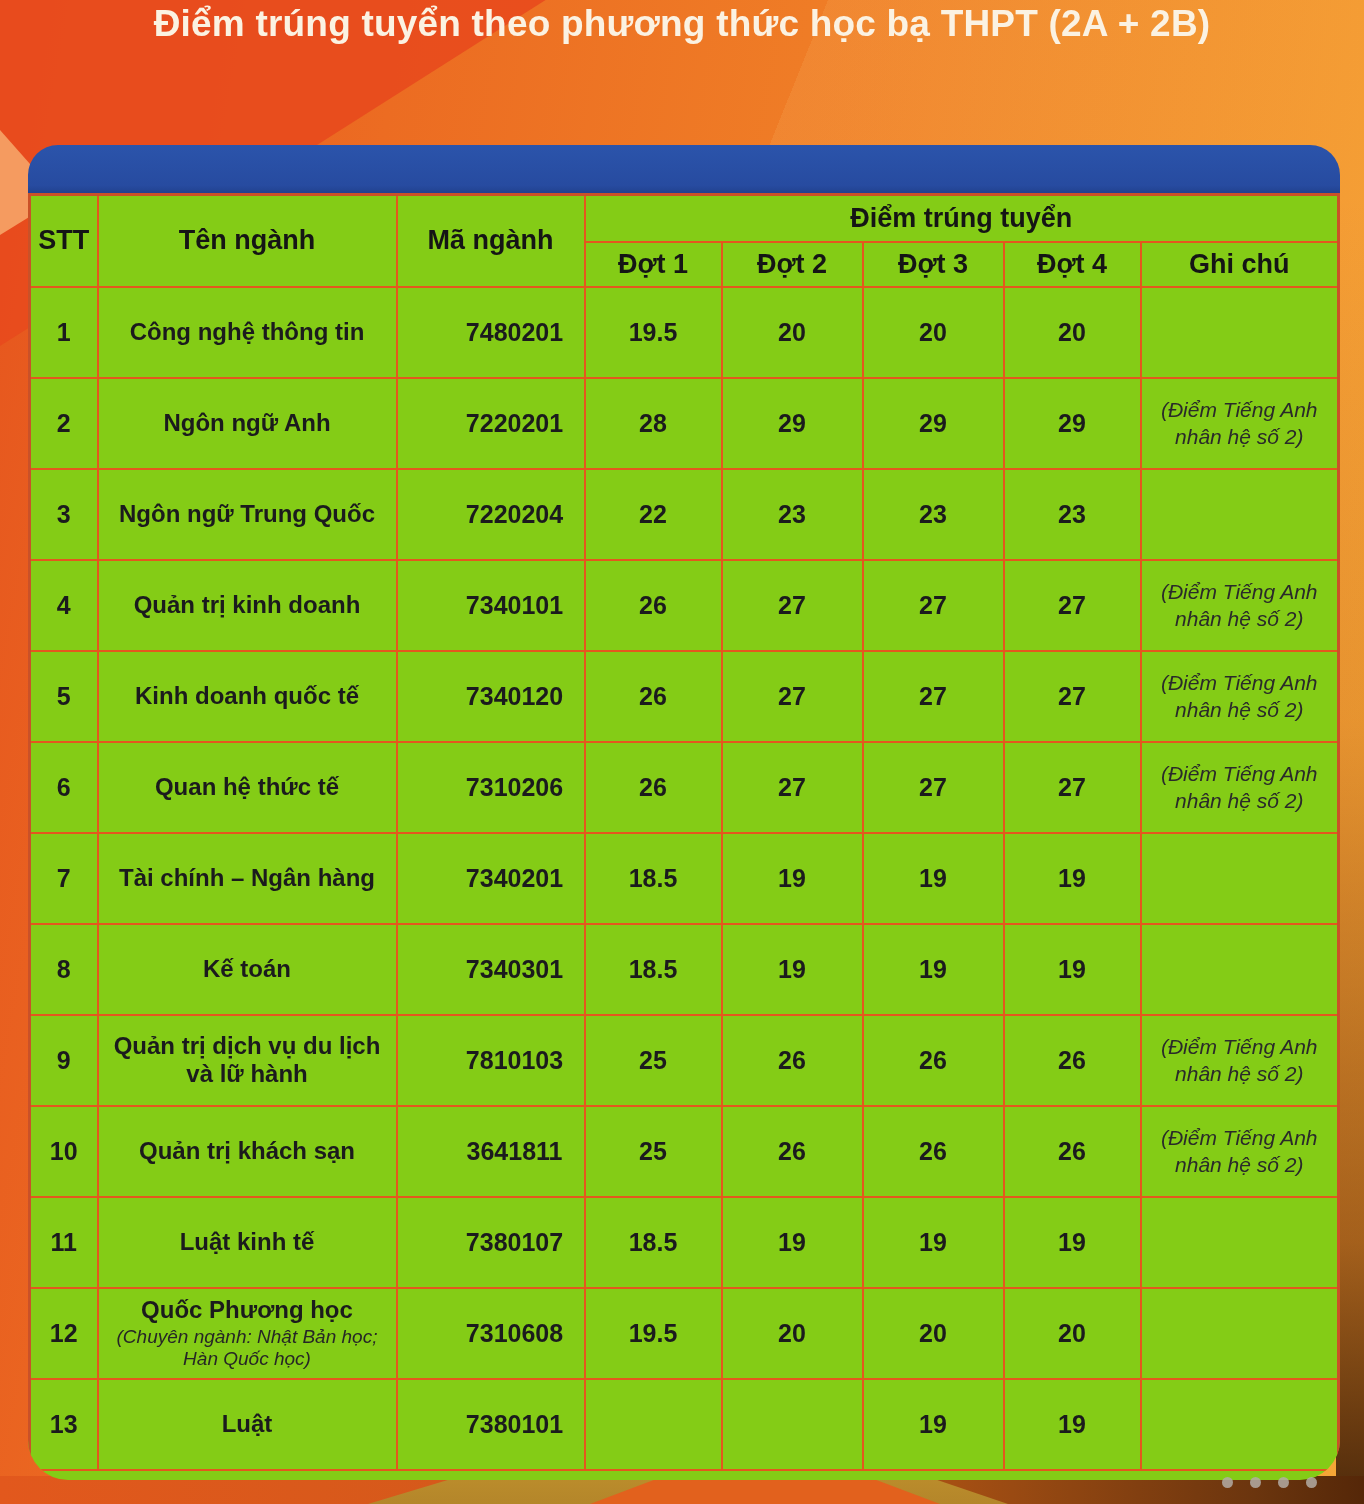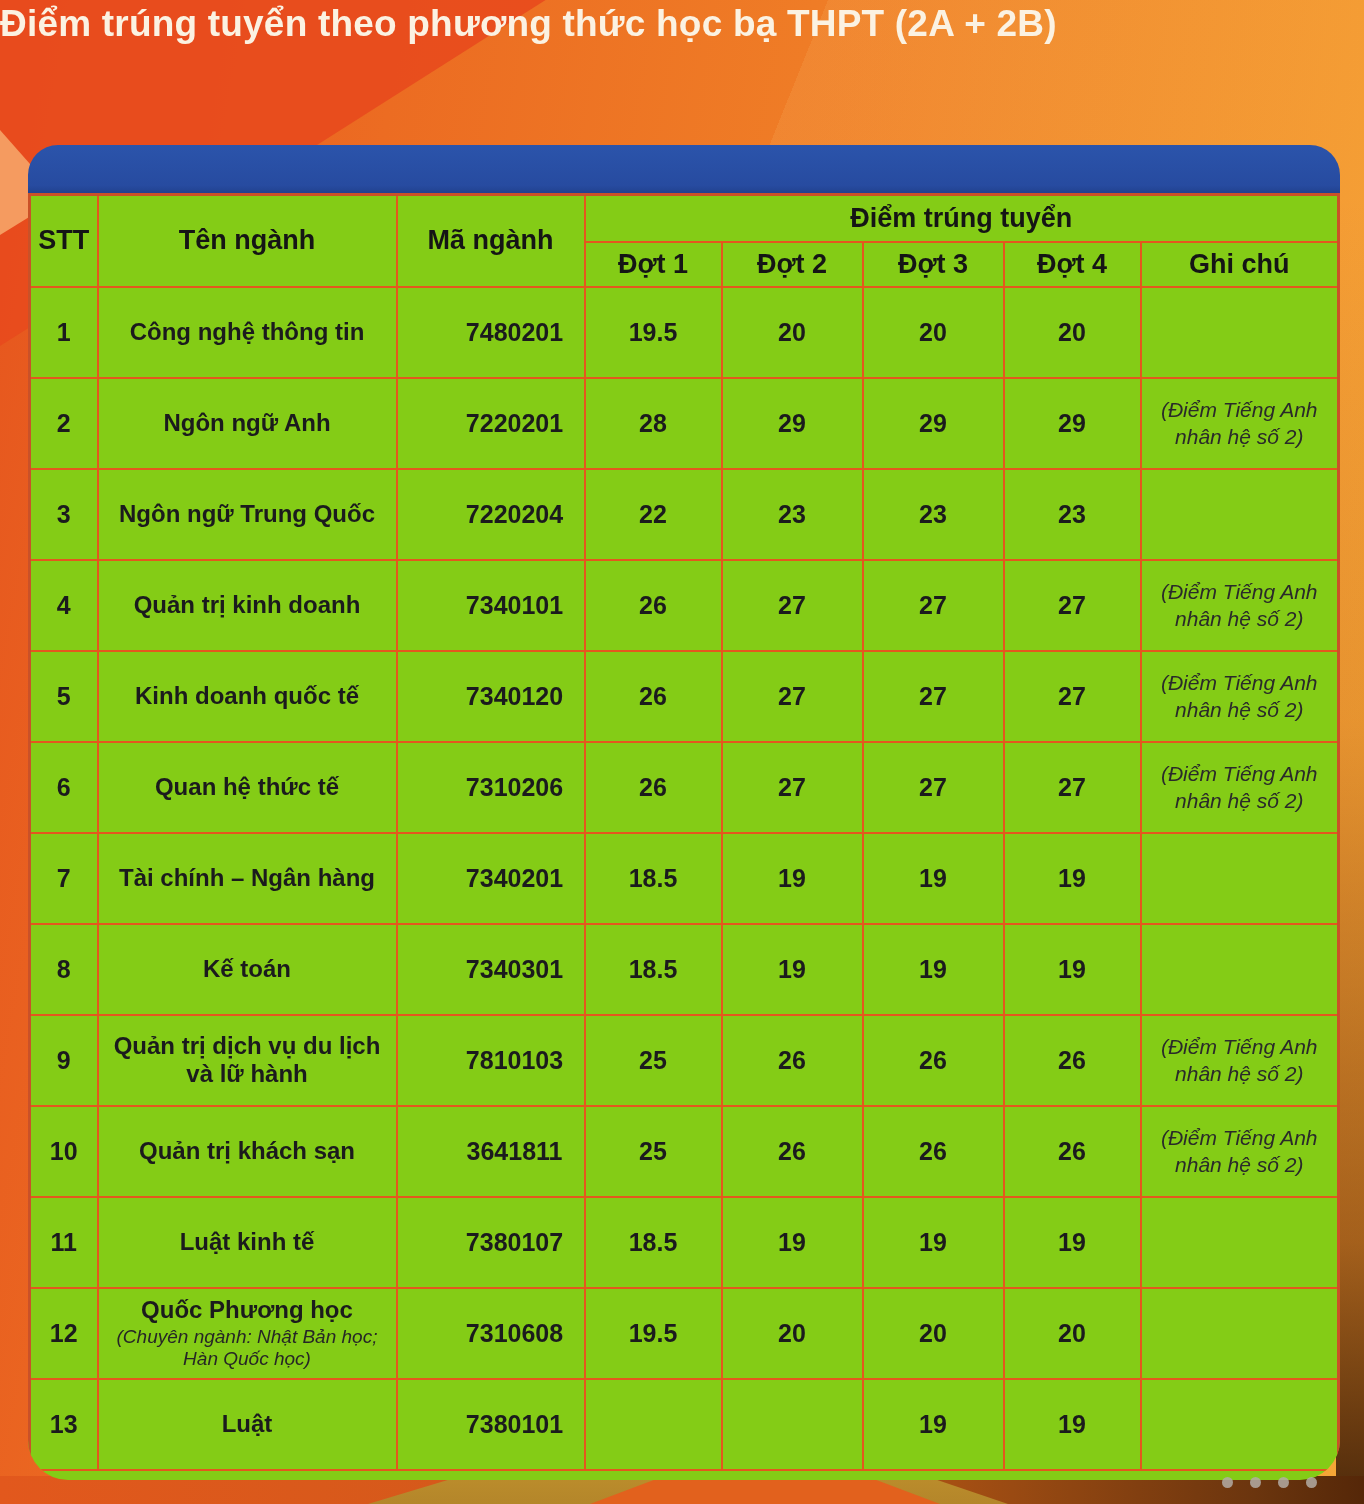--- a/index.html
+++ b/index.html
@@ -20,21 +20,21 @@
   .right-shadow{position:absolute;left:1336px;top:196px;width:28px;height:1308px;
     background:linear-gradient(180deg,rgba(150,70,15,0) 0%,rgba(150,70,15,.15) 40%,rgba(110,50,10,.6) 80%,rgba(60,28,6,.9) 100%);}
   .bg-bottom{position:absolute;left:0;top:1476px;width:1364px;height:28px;
     background:linear-gradient(90deg,#e2581d 0%,#d15a19 45%,#a54f13 70%,#6b350e 92%,#552708 100%);}
   .tri-gold{position:absolute;left:368px;top:1402px;width:640px;height:102px;
     background:linear-gradient(180deg,#cd9e30,#b4862a);
     clip-path:polygon(0 100%,53% 0,100% 100%);}
   .tri-orange{position:absolute;left:590px;top:1438px;width:350px;height:66px;background:#e2611d;
     clip-path:polygon(0 100%,50% 0,100% 100%);}
   
-  .title{position:absolute;left:0;top:3px;width:100%;margin:0;
+  .title{position:absolute;left:0;top:3px;width:100%;margin:0;text-align:center;
     font-size:37px;font-weight:bold;letter-spacing:.2px;color:#fbf2e2;}
   
   .bar{position:absolute;left:28px;top:145px;width:1312px;height:52px;
     background:linear-gradient(180deg,#2b54ab 0%,#274ba0 78%,#1e3c85 100%);
     border-radius:30px 30px 0 0;}
   
   .panel{position:absolute;left:28px;top:193px;width:1312px;height:1287px;
     background:#84cc16;border-radius:0 0 40px 40px;overflow:hidden;box-sizing:border-box;}
   table{width:100%;border-collapse:collapse;table-layout:fixed;
     border:3px solid #ca5128;border-bottom:none;}

